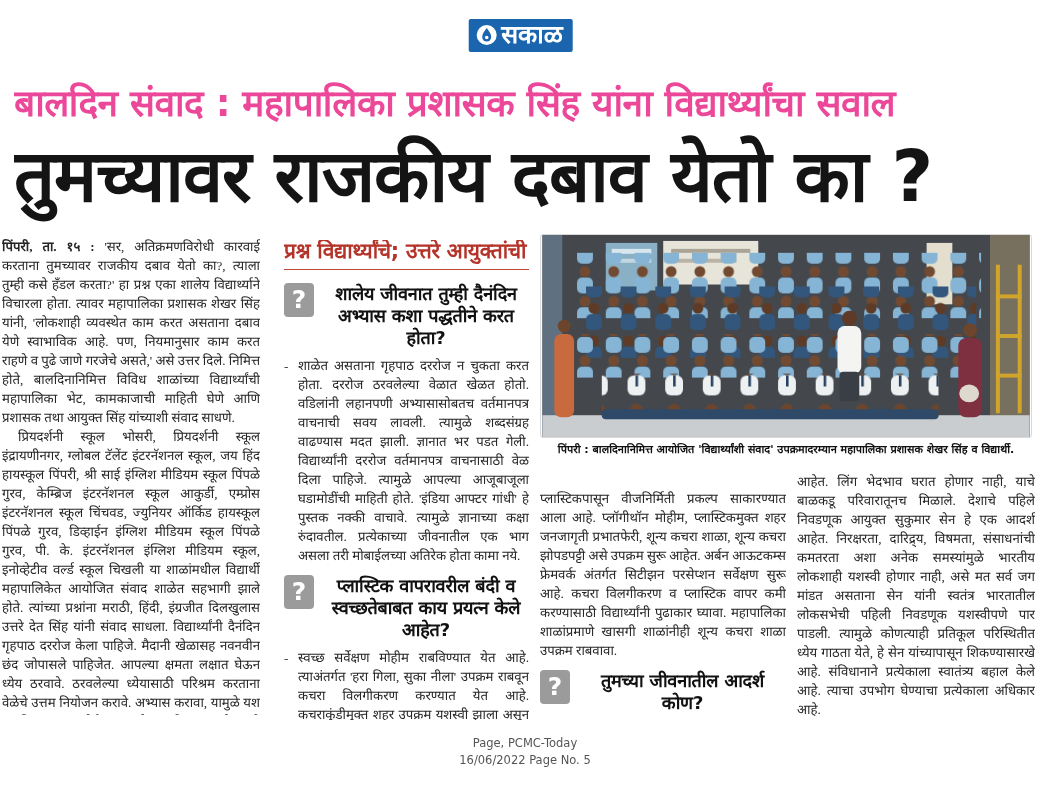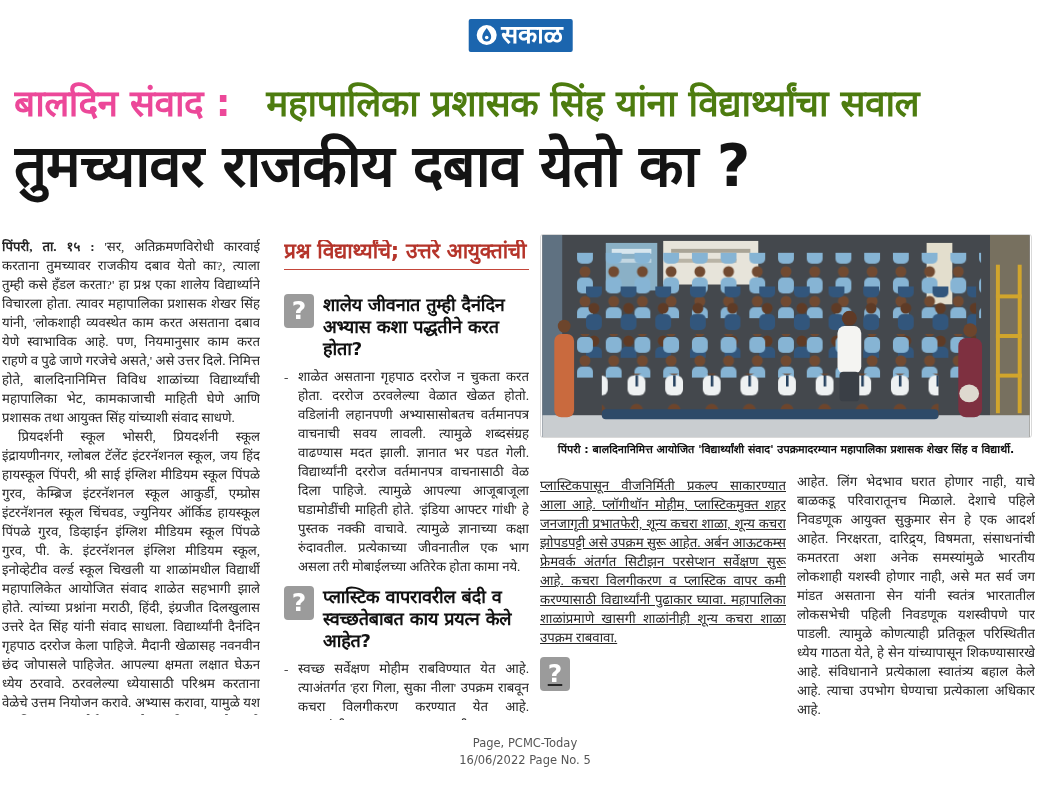--- a/index.html
+++ b/index.html
@@ -8,42 +8,42 @@
   
   .logo{position:absolute;top:19px;left:50%;transform:translateX(-50%);
         background:#1b65ae;color:#fff;display:flex;align-items:center;gap:4px;
         padding:3px 10px 5px 7px;border-radius:2px;}
   .emblem{width:22px;height:22px;display:block;}
   .logo-text{font-size:25px;font-weight:bold;font-family:"DejaVu Sans",sans-serif;line-height:1;}
   
   .kicker{position:absolute;left:14px;top:76px;width:1012px;font-weight:bold;
           font-size:37px;letter-spacing:-0.5px;font-family:"DejaVu Sans",sans-serif;white-space:nowrap;overflow:hidden;}
   .kicker-red{color:#ec4899;}
-  .kicker-rest{color:#4d7c0f;margin-left:24px;}
+  .kicker-rest{color:#ec4899;}
   .headline{position:absolute;left:14px;top:124px;width:1014px;margin:0;
-            font-size:58px;font-weight:bold;color:#141414;letter-spacing:-1px;
+            font-size:72px;font-weight:bold;color:#141414;letter-spacing:-1px;
             font-family:"DejaVu Sans",sans-serif;white-space:nowrap;overflow:hidden;}
   
   .col{position:absolute;text-align:justify;font-size:13.2px;line-height:1.44;color:#262626;overflow:hidden;}
   #col1{left:2px;top:237px;width:258px;height:478px;}
   #col1 p{margin:0;}
   .indent{text-indent:16px;}
   .dateline{font-weight:bold;}
   #col2{left:284px;top:240px;width:245px;height:480px;}
-  #col3{left:540px;top:476px;width:246px;height:228px;text-decoration:underline;}
+  #col3{left:540px;top:489px;width:246px;height:228px;}
   #col4{left:797px;top:472px;width:238px;height:250px;}
   
   .qa-head{color:#b5342a;font-size:21px;font-weight:bold;font-family:"DejaVu Sans",sans-serif;
            letter-spacing:-0.3px;line-height:1.1;padding-bottom:6px;border-bottom:1.5px solid #c4463a;
-           margin-bottom:24px;text-align:left;}
+           margin-bottom:13px;text-align:left;}
   .q-row{display:flex;gap:9px;align-items:flex-start;margin:10px 0 7px;}
   .q-icon{flex:0 0 30px;height:34px;background:#9b9b9b;border-radius:4px;color:#ffffff;
           font-weight:bold;font-size:25px;text-align:center;line-height:33px;
           font-family:"DejaVu Sans",sans-serif;}
-  .q-text{font-size:18px;font-weight:bold;color:#111;line-height:1.22;text-align:left;
+  .q-text{font-size:18px;font-weight:bold;color:#111;line-height:1.22;text-align:center;
           font-family:"DejaVu Sans",sans-serif;letter-spacing:-0.2px;}
   .answer{display:flex;gap:7px;}
   .bullet{flex:0 0 7px;color:#444;line-height:1.44;}
   .a-text{flex:1;}
   .cont{margin:0;}
   
   #photo{position:absolute;left:540px;top:234px;width:492px;height:204px;border-radius:3px;
          overflow:hidden;border:1px solid #d9d9d9;box-sizing:border-box;}
   #photo svg{display:block;}
   .caption{position:absolute;left:540px;top:443px;width:492px;text-align:center;
@@ -162,20 +162,21 @@
         <ellipse cx="431" cy="160" rx="10" ry="9" fill="#ded9cf"></ellipse>
       </g>
     </svg>
   </div>
   <div class="caption">पिंपरी : बालदिनानिमित्त आयोजित 'विद्यार्थ्यांशी संवाद' उपक्रमादरम्यान महापालिका प्रशासक शेखर सिंह व विद्यार्थी.</div>
 
   <div class="col" id="col3">
     <p class="cont">प्लास्टिकपासून वीजनिर्मिती प्रकल्प साकारण्यात आला आहे. प्लॉगीथॉन मोहीम, प्लास्टिकमुक्त शहर जनजागृती प्रभातफेरी, शून्य कचरा शाळा, शून्य कचरा झोपडपट्टी असे उपक्रम सुरू आहेत. अर्बन आऊटकम्स फ्रेमवर्क अंतर्गत सिटीझन परसेप्शन सर्वेक्षण सुरू आहे. कचरा विलगीकरण व प्लास्टिक वापर कमी करण्यासाठी विद्यार्थ्यांनी पुढाकार घ्यावा. महापालिका शाळांप्रमाणे खासगी शाळांनीही शून्य कचरा शाळा उपक्रम राबवावा.</p>
     <div class="q-row">
       <div class="q-icon">?</div>
+      <div class="q-text">तुमच्या जीवनातील आदर्श कोण?</div>
     </div>
 
   </div>
 
   <div class="col" id="col4">
     <p class="cont">आहेत. लिंग भेदभाव घरात होणार नाही, याचे बाळकडू परिवारातूनच मिळाले. देशाचे पहिले निवडणूक आयुक्त सुकुमार सेन हे एक आदर्श आहेत. निरक्षरता, दारिद्र्य, विषमता, संसाधनांची कमतरता अशा अनेक समस्यांमुळे भारतीय लोकशाही यशस्वी होणार नाही, असे मत सर्व जग मांडत असताना सेन यांनी स्वतंत्र भारतातील लोकसभेची पहिली निवडणूक यशस्वीपणे पार पाडली. त्यामुळे कोणत्याही प्रतिकूल परिस्थितीत ध्येय गाठता येते, हे सेन यांच्यापासून शिकण्यासारखे आहे. संविधानाने प्रत्येकाला स्वातंत्र्य बहाल केले आहे. त्याचा उपभोग घेण्याचा प्रत्येकाला अधिकार आहे.</p>
   </div>
 
   <div class="footer">
     <div>Page, PCMC-Today</div>

